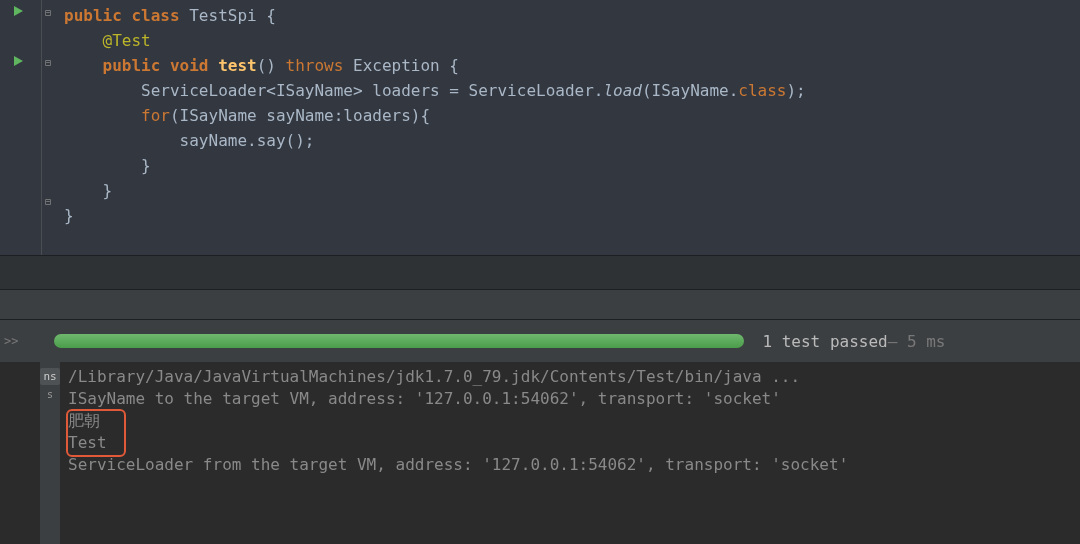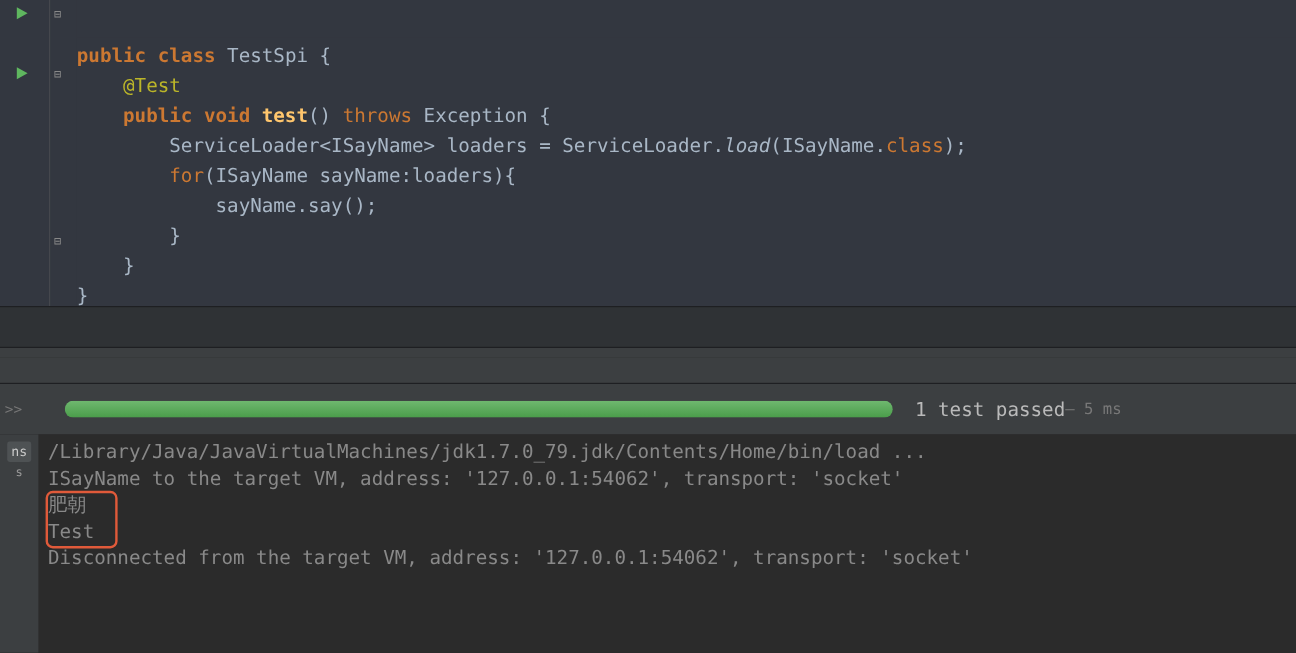--- a/index.html
+++ b/index.html
@@ -48,21 +48,20 @@
       color: #888;
       font-size: 10px;
     }
     .code {
       flex: 1;
       padding: 3px 0;
       font-size: 16px;
       line-height: 25px;
       white-space: pre;
       background: #333740;
-      margin-top: 31px;
     }
     .kw { color: #cc7832; }
     .kw-bold { color: #cc7832; font-weight: bold; }
     .ann { color: #bbb529; }
     .fn-test { color: #ffc66d; font-weight: bold; }
     .fn-italic { color: #a9b7c6; font-style: italic; }
     .txt { color: #a9b7c6; }
     .divider-dark {
       height: 35px;
       background: #2f3235;
@@ -93,35 +92,36 @@
       border-radius: 7px;
       overflow: hidden;
       margin-right: 18px;
     }
     .progress-fill {
       height: 100%;
       background: linear-gradient(to bottom, #6fb86f, #4a9d4a);
       width: 100%;
     }
     .test-status { color: #bababa; font-size: 16px; }
-    .test-time { color: #787878; font-size: 13px; text-align: right; }
+    .test-time { color: #787878; font-size: 16px; text-align: right; }
     .console-wrap {
       display: flex;
       flex: 1;
       background: #2b2b2b;
     }
     .side-tab {
-      width: 32px;
+      width: 20px;
       background: #3c3f41;
       display: flex;
       flex-direction: column;
       align-items: center;
       padding-top: 6px;
       font-size: 10px;
       color: #999;
+      margin-left: 40px;
     }
     .tab-label {
       background: #4e5254;
       color: #ccc;
       font-size: 11px;
       padding: 2px 3px;
       border-radius: 2px;
       margin-bottom: 4px;
     }
     .console {
@@ -190,20 +190,20 @@
   </div>
   <span class="test-status">1 test passed</span>
     <span class="test-time"> – 5 ms</span>
 </div>
 
 <div class="console-wrap">
   <div class="side-tab">
     <span class="tab-label">ns</span>
     <span>s</span>
   </div>
-  <div class="console"><span>/Library/Java/JavaVirtualMachines/jdk1.7.0_79.jdk/Contents/Home/bin/load ...</span>
+  <div class="console"><span>/Library/Java/JavaVirtualMachines/jdk1.7.0_79.jdk/Contents/Test/bin/java ...</span>
 <span>ISayName to the target VM, address: '127.0.0.1:54062', transport: 'socket'</span>
 <span>肥朝</span>
 <span>Test</span>
-<span>Disconnected from the target VM, address: '127.0.0.1:54062', transport: 'socket'</span>
+<span>ServiceLoader from the target VM, address: '127.0.0.1:54062', transport: 'socket'</span>
     <div class="highlight-box"></div>
   </div>
 </div>
 
 </body></html>

